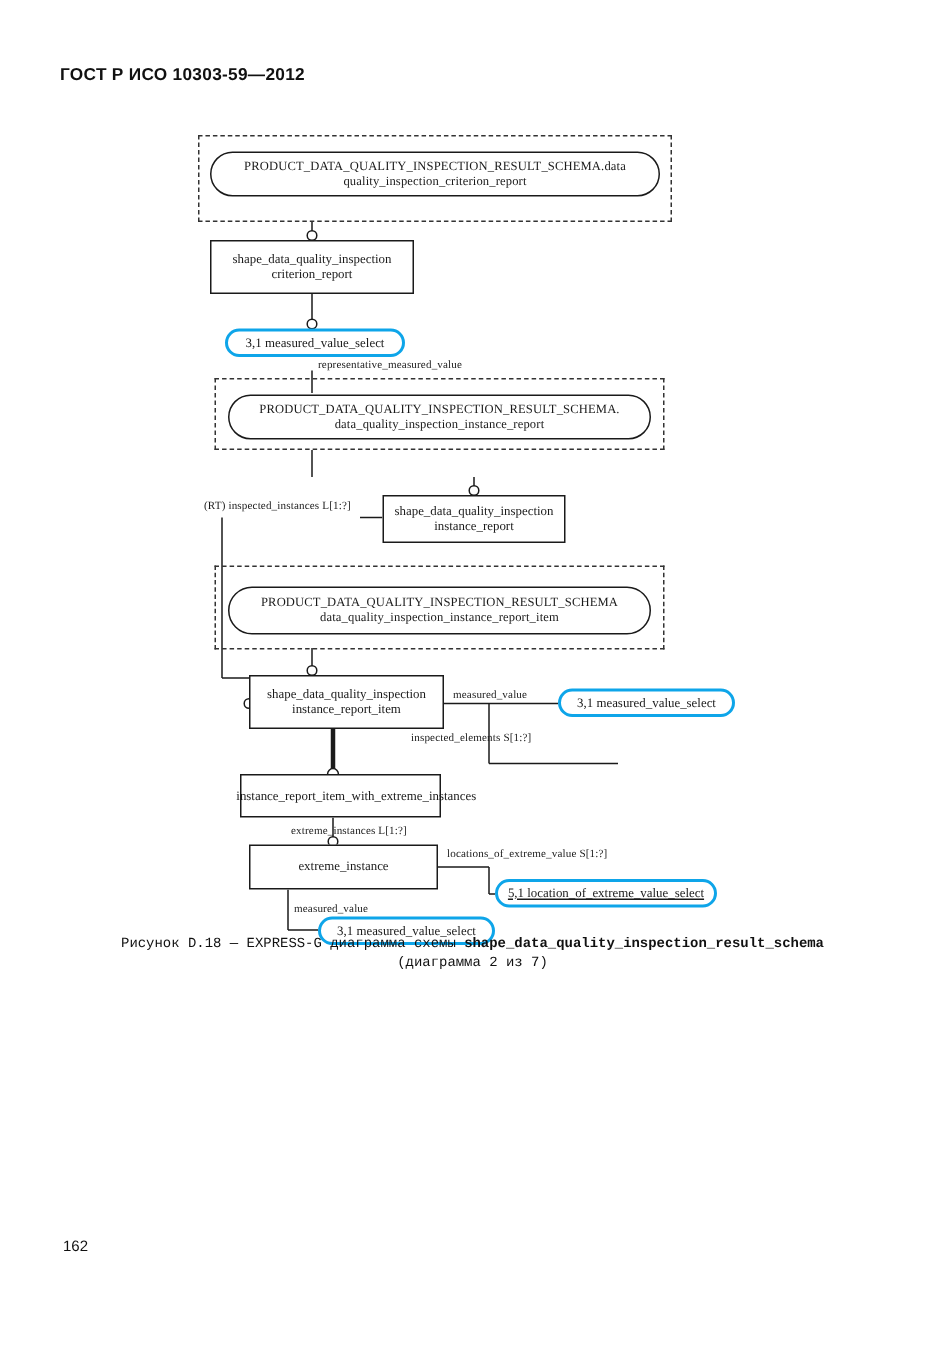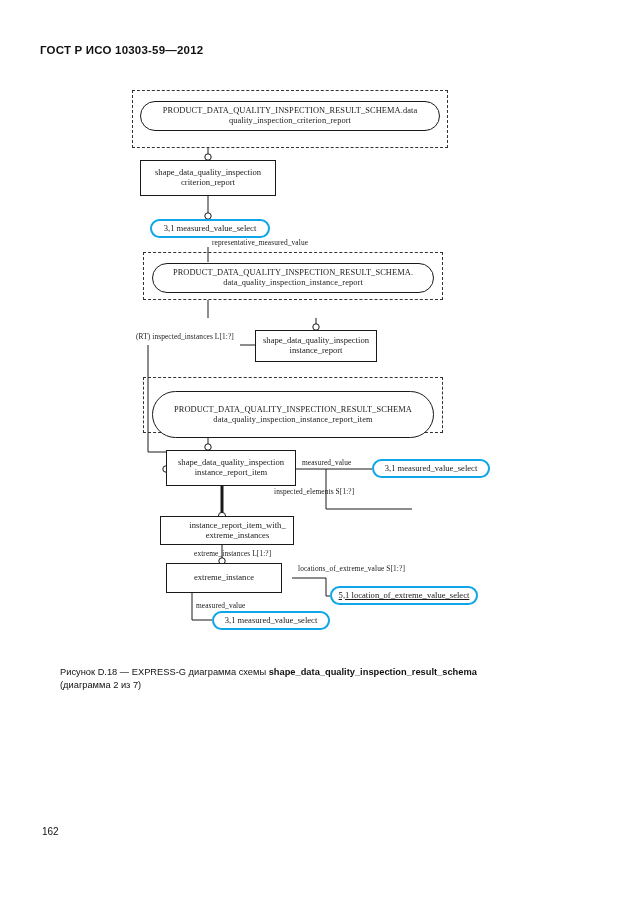--- a/index.html
+++ b/index.html
@@ -85,24 +85,24 @@
     font-size: 7.4px;
     color: #1a1a1a;
     white-space: nowrap;
     background: transparent;
     letter-spacing: 0.1px;
   }
   
   .caption {
     position: absolute;
     left: 60px;
-    top: 666px;
+    top: 622px;
     width: 510px;
-    text-align: left;
-    font-family: Liberation Sans, sans-serif;
+    text-align: center;
+    font-family: Liberation Mono, monospace;
     font-size: 9.3px;
     line-height: 1.45;
     color: #111;
   }
   .caption b { font-weight: bold; }
   .caption-line2 { display: block; }
   
   .folio {
     position: absolute;
     left: 42px;
@@ -187,45 +187,45 @@
     </div>
 
     <div class="edge-label" style="left:136px; top:332px;">(RT) inspected_instances L[1:?]</div>
 
     <div class="node entity-box" style="left:255px; top:330px; width:122px; height:32px; flex-direction:column;">
       <span>shape_data_quality_inspection</span>
       <span>instance_report</span>
     </div>
 
     <div class="schema-frame" style="left:143px; top:377px; width:300px; height:56px;"></div>
-    <div class="node schema-oval" style="left:152px; top:391px; width:282px; height:47px; flex-direction:column;">
+    <div class="node schema-oval" style="left:152px; top:391px; width:282px; height:32px; flex-direction:column;">
       <span>PRODUCT_DATA_QUALITY_INSPECTION_RESULT_SCHEMA</span>
       <span>data_quality_inspection_instance_report_item</span>
     </div>
 
     <div class="node entity-box" style="left:166px; top:450px; width:130px; height:36px; flex-direction:column;">
       <span>shape_data_quality_inspection</span>
       <span>instance_report_item</span>
     </div>
 
     <div class="edge-label" style="left:302px; top:458px;">measured_value</div>
 
     <div class="node select-oval" style="left:372px; top:459px; width:118px; height:19px;">3,1 measured_value_select</div>
 
     <div class="edge-label" style="left:274px; top:487px;">inspected_elements S[1:?]</div>
 
 
-    <div class="node entity-box" style="left:160px; top:516px; width:134px; height:29px; flex-direction:column;padding-left:24px;">
+    <div class="node entity-box" style="left:160px; top:516px; width:134px; height:29px; padding-left:24px;">
       <span>instance_report_item_with_</span>
       <span>extreme_instances</span>
     </div>
 
     <div class="edge-label" style="left:194px; top:549px;">extreme_instances L[1:?]</div>
 
-    <div class="node entity-box" style="left:166px; top:563px; width:116px; height:30px;">extreme_instance</div>
+    <div class="node entity-box" style="left:166px; top:563px; width:126px; height:30px;">extreme_instance</div>
 
     <div class="edge-label" style="left:298px; top:564px;">locations_of_extreme_value S[1:?]</div>
 
     <div class="node select-oval" style="left:330px; top:586px; width:148px; height:19px;text-decoration:underline;">5,1 location_of_extreme_value_select</div>
 
     <div class="edge-label" style="left:196px; top:601px;">measured_value</div>
 
     <div class="node select-oval" style="left:212px; top:611px; width:118px; height:19px;">3,1 measured_value_select</div>
 
   </div>

